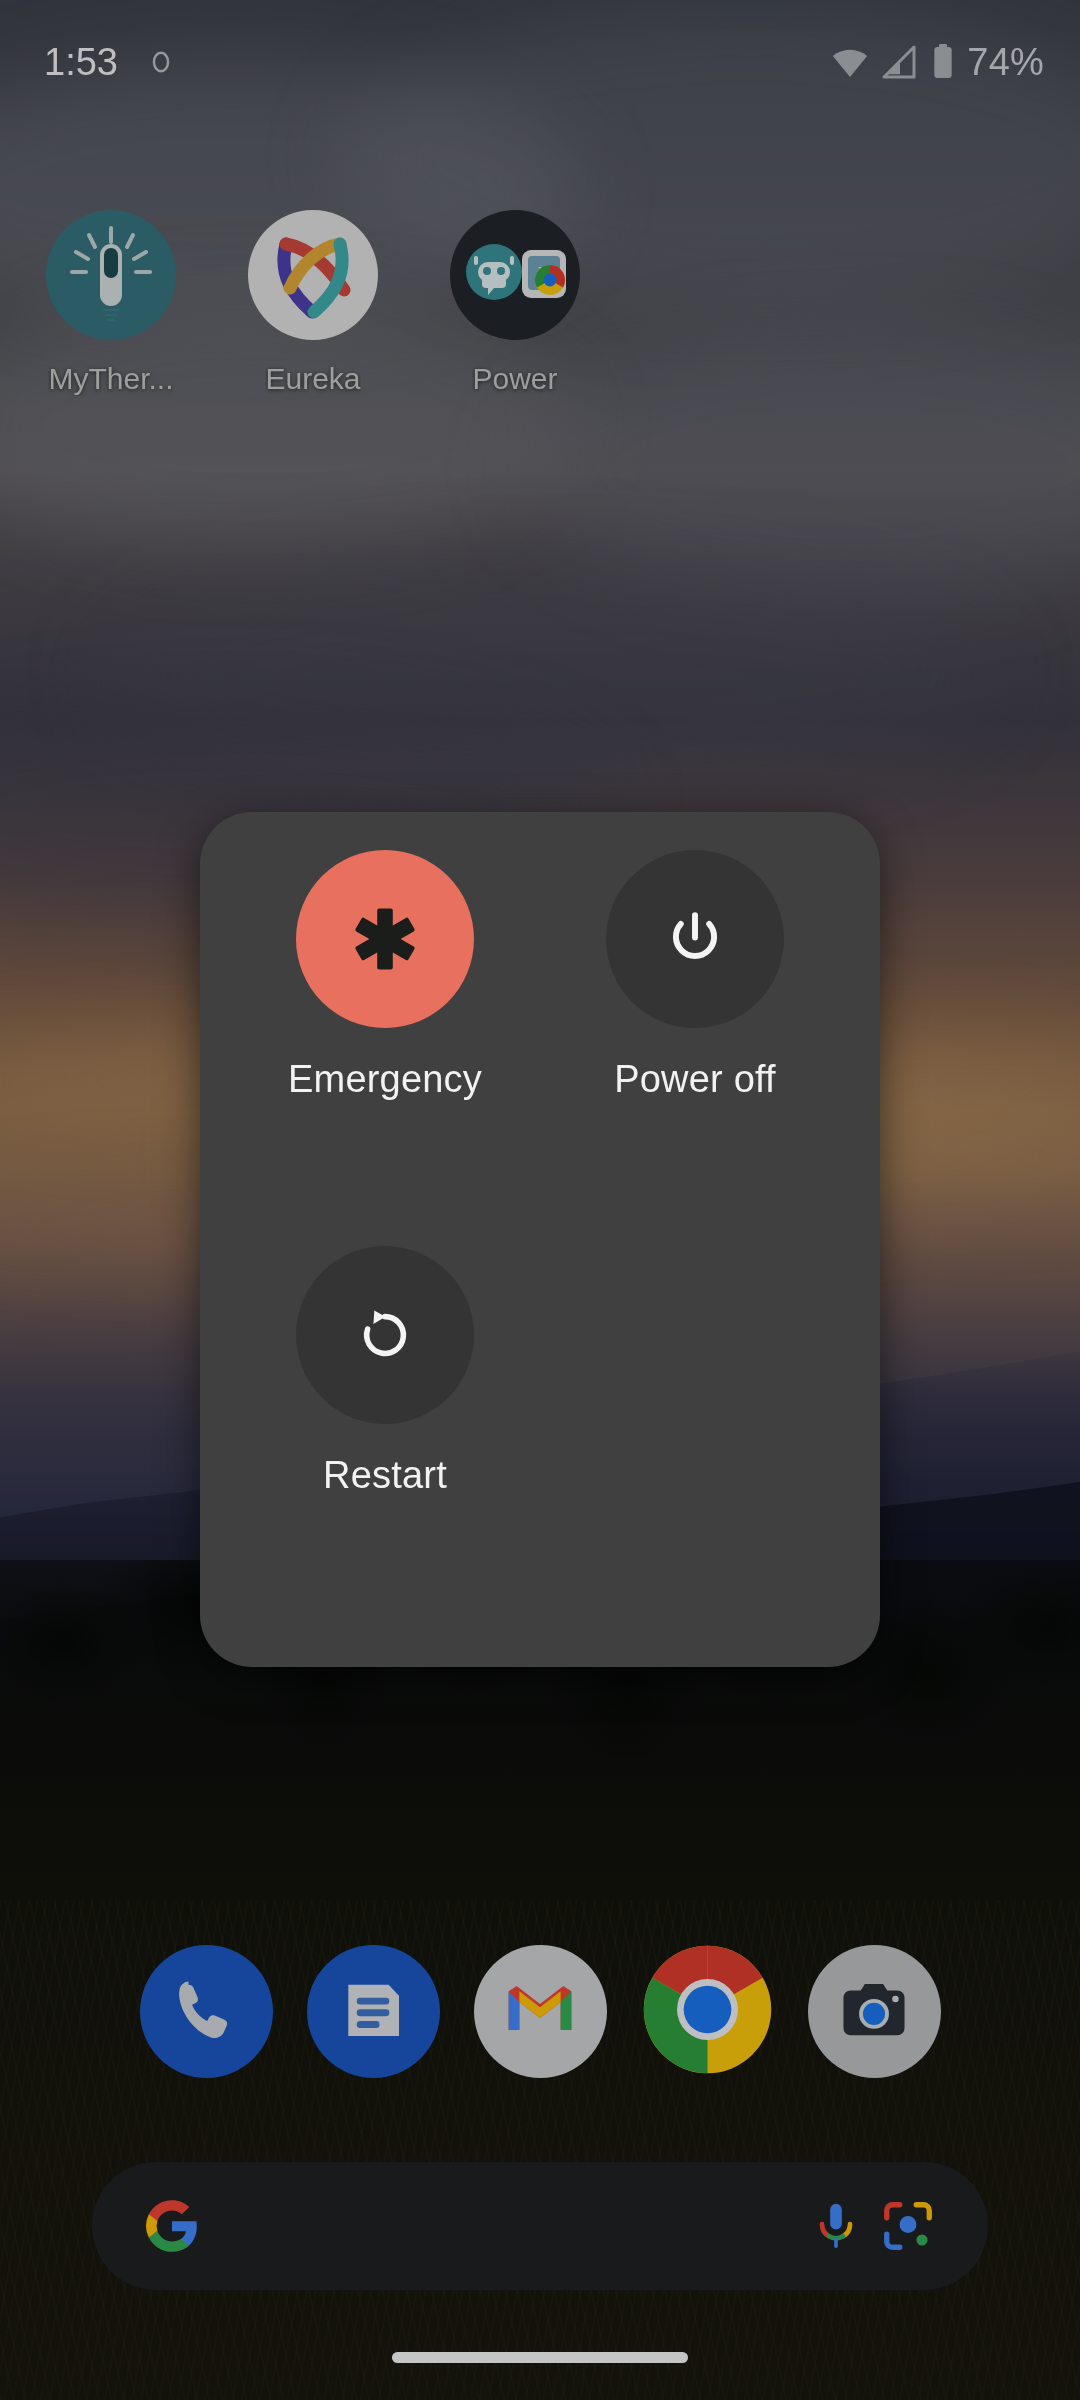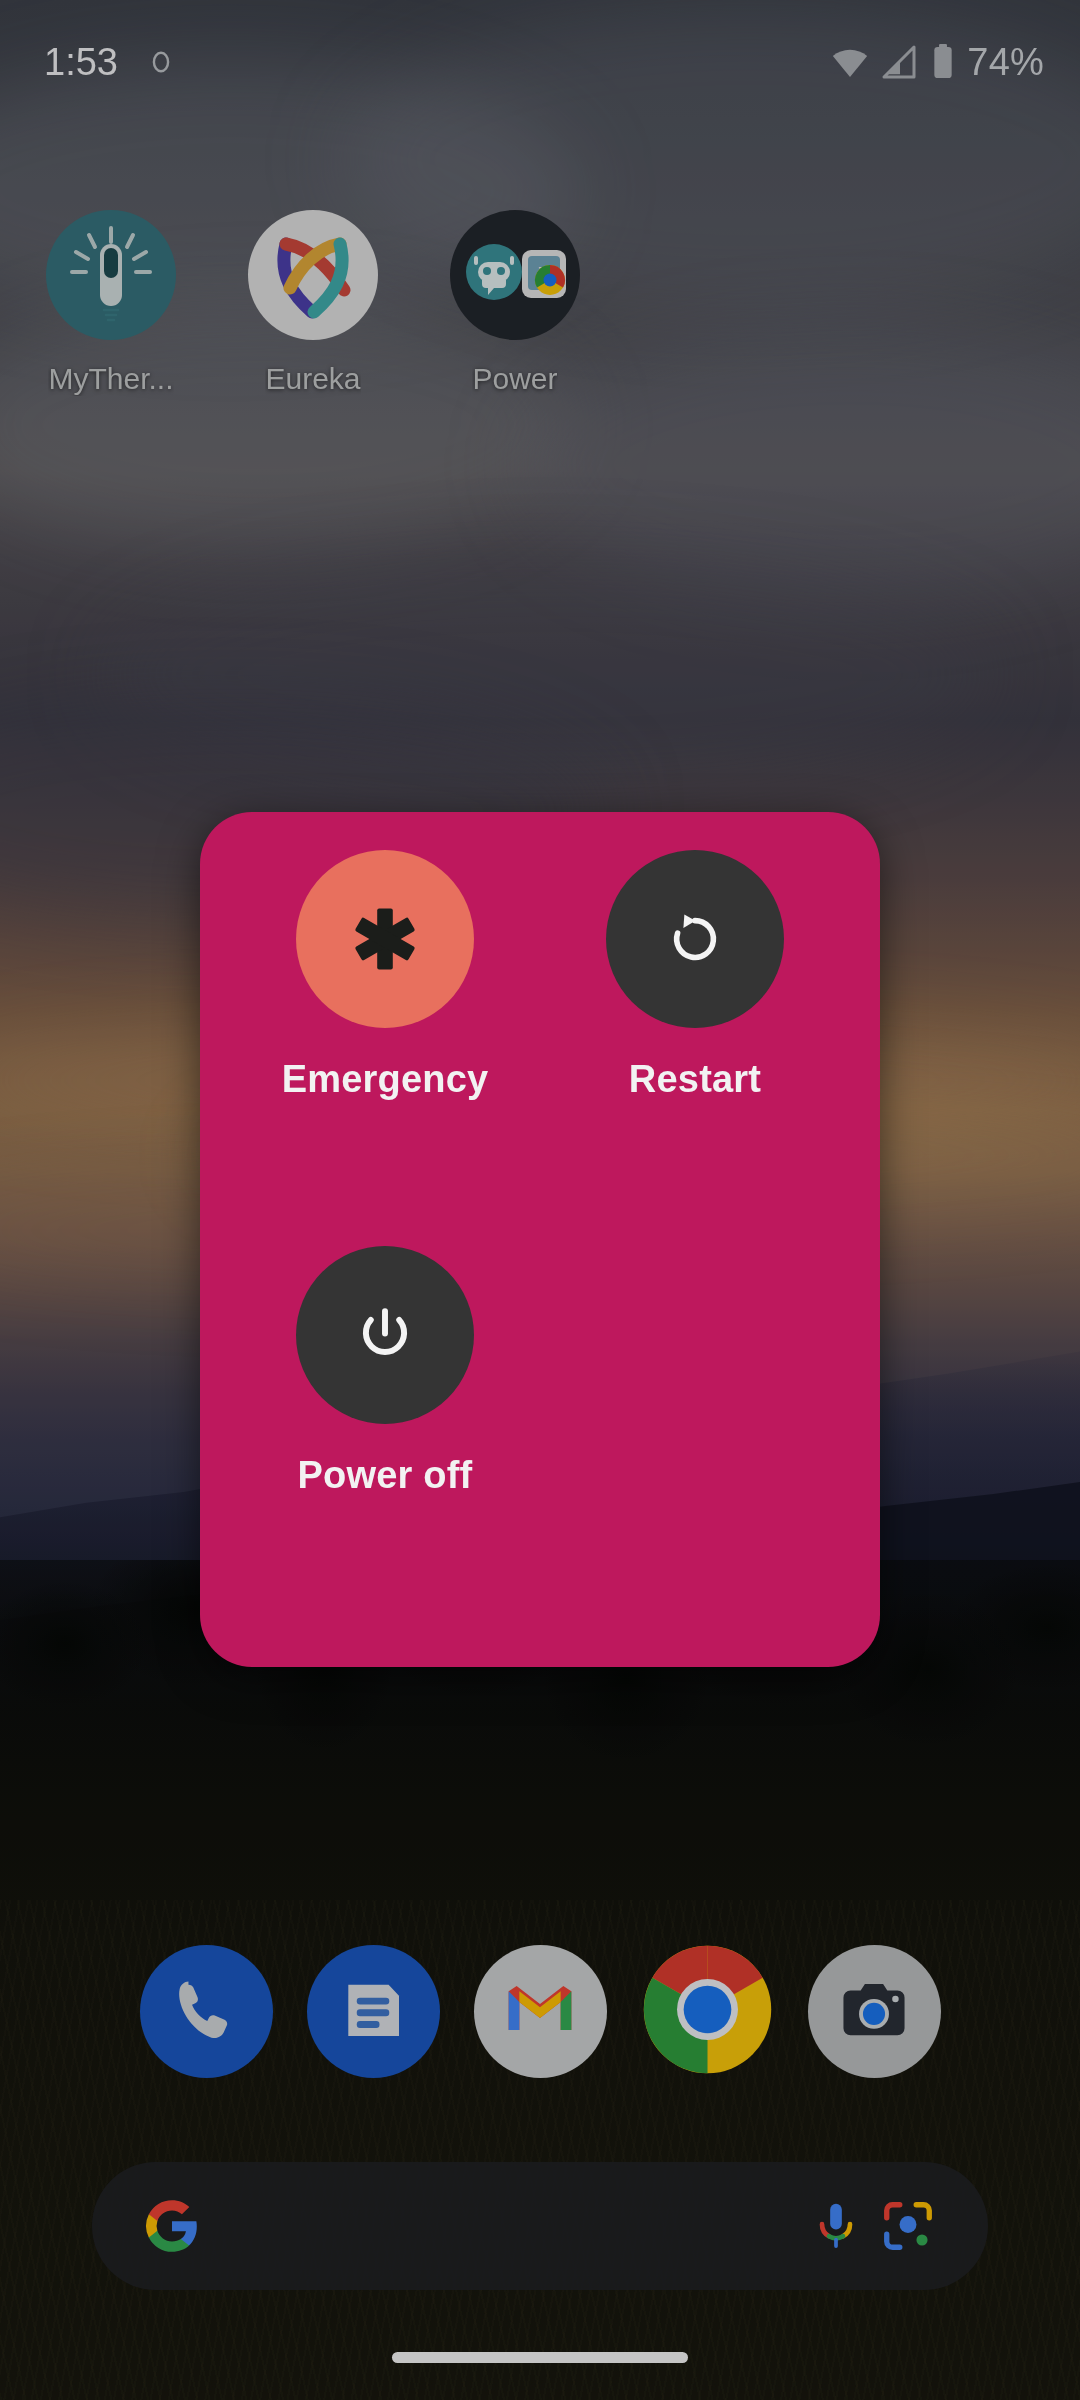--- a/index.html
+++ b/index.html
@@ -143,29 +143,28 @@
   .ic-eureka { background:#d9d9d9; }
   
   .ic-speech { background:#22262c; }
 
   
   .scrim { position:absolute; inset:0; background:rgba(0,0,0,.18); z-index:8; }
   .power-dialog {
     position:absolute;
     left:200px; top:812px;
     width:680px; height:855px;
-    background:#be185d;
+    background:#404040;
     border-radius:52px;
     z-index:10;
     box-shadow:0 10px 40px rgba(0,0,0,.55);
     display:grid;
     grid-template-columns:1fr 1fr;
     grid-template-rows:1fr 1fr;
     padding:38px 30px 26px;
-    font-weight:bold;
   }
   .pw-item {
     display:flex; flex-direction:column; align-items:center; justify-content:flex-start;
     gap:0;
   }
   .pw-circle {
     width:178px; height:178px; border-radius:50%;
     display:flex; align-items:center; justify-content:center;
     background:#343434;
   }
@@ -353,36 +352,36 @@
             <rect x="9.6" y="2.6" width="4.8" height="18.8" rx="0.6" transform="rotate(120 12 12)"></rect>
           </g>
         </svg>
       </div>
       <div class="pw-label">Emergency</div>
     </div>
 
 
     <div class="pw-item">
       <div class="pw-circle">
+        <svg width="62" height="62" viewBox="0 0 24 24">
+          <path d="M12 2.8 V11.4" fill="none" stroke="#f4f4f4" stroke-width="2.3" stroke-linecap="round"></path>
+          <path d="M6.5 6.2 a7.4 7.4 0 1 0 11 0" fill="none" stroke="#f4f4f4" stroke-width="2.3" stroke-linecap="round"></path>
+        </svg>
+      </div>
+      <div class="pw-label">Power off</div>
+    </div>
+
+    <div class="pw-item">
+      <div class="pw-circle">
         <svg width="58" height="58" viewBox="0 0 24 24">
           <path d="M12 4.4 a7.6 7.6 0 1 1 -7.2 5.2" fill="none" stroke="#f4f4f4" stroke-width="2.3" stroke-linecap="round"></path>
           <path d="M12.2 4.4 L7.6 1.9 L7.2 7.4 Z" fill="#f4f4f4"></path>
         </svg>
       </div>
       <div class="pw-label">Restart</div>
-    </div>
-
-    <div class="pw-item">
-      <div class="pw-circle">
-        <svg width="62" height="62" viewBox="0 0 24 24">
-          <path d="M12 2.8 V11.4" fill="none" stroke="#f4f4f4" stroke-width="2.3" stroke-linecap="round"></path>
-          <path d="M6.5 6.2 a7.4 7.4 0 1 0 11 0" fill="none" stroke="#f4f4f4" stroke-width="2.3" stroke-linecap="round"></path>
-        </svg>
-      </div>
-      <div class="pw-label">Power off</div>
     </div>
 
   </div>
 
   <div class="dock">
 
     <div class="dock-icon ic-phone">
       <span>
         <svg width="78" height="78" viewBox="0 0 24 24">
           <path d="M6.6 3.2 c-1.2 0-2.4 1-2.7 2.3 -1.1 5 3.6 13 9.8 15 1.6 .5 3.2 -.3 3.8 -1.7 l.9 -2 c.3 -.7 0 -1.5 -.7 -1.8 l-3 -1.3 c-.7 -.3 -1.5 0 -1.8 .7 l-.5 1 c-2.1 -1 -3.9 -2.9 -4.7 -5 l1 -.5 c.7 -.3 1 -1.1 .7 -1.8 l-1.3 -3 c-.2 -.6 -.8 -.9 -1.5 -.9 z" fill="#cdd1d4"></path>

